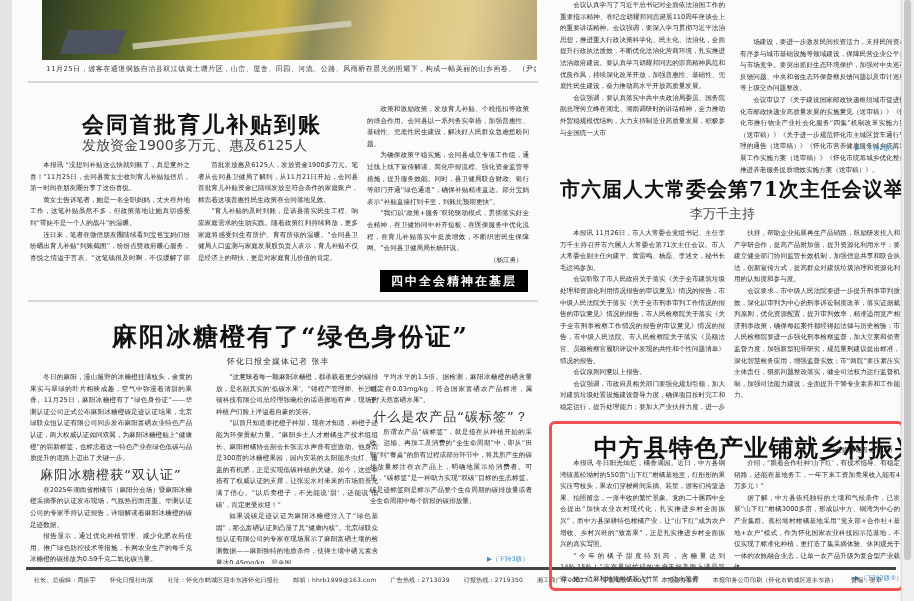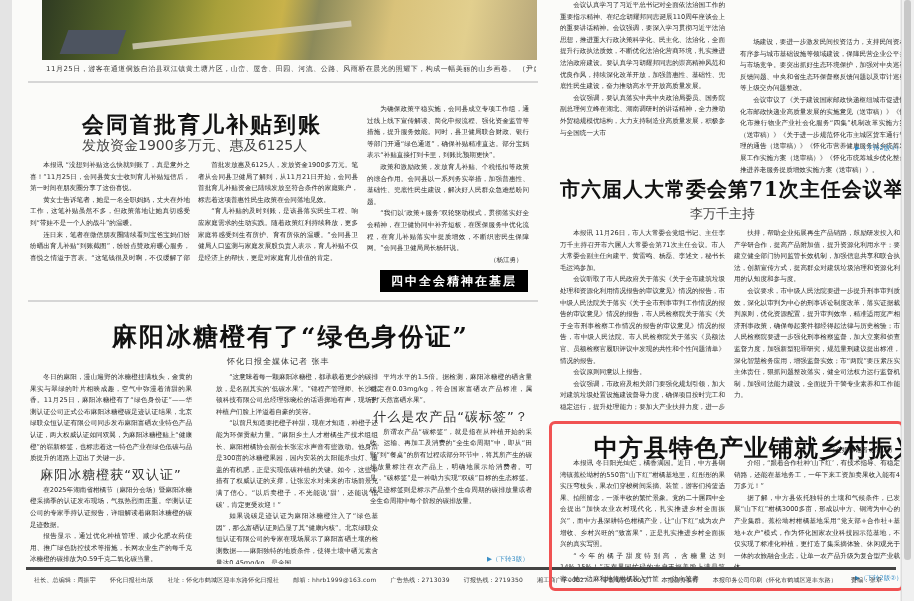--- a/index.html
+++ b/index.html
@@ -55,22 +55,22 @@
     <p>本报讯 “没想到补贴这么快就到账了，真是意外之喜！”11月25日，会同县黄女士收到育儿补贴短信后，第一时间在朋友圈分享了这份喜悦。</p>
     <p>黄女士告诉笔者，她是一名全职妈妈，丈夫在外地工作，这笔补贴虽然不多，但政策落地让她真切感受到“带娃不是一个人的战斗”的温暖。</p>
     <p>连日来，笔者在微信朋友圈陆续看到宝爸宝妈们纷纷晒出育儿补贴“到账截图”，纷纷点赞政府暖心服务，喜悦之情溢于言表。“这笔钱很及时啊，不仅缓解了部分经济负担，更增强了家庭对育儿政策的认同感。”朋友圈评论留言区，大家感慨“政策真贴心，带娃更有底气了”。</p>
   </div>
   <div class="col" style="left:186px; top:160px; width:160px; height:105px;">
     <p>首批发放惠及6125人，发放资金1900多万元。笔者从会同县卫健局了解到，从11月21日开始，会同县首批育儿补贴资金已陆续发放至符合条件的家庭账户，标志着这项普惠性民生政策在会同落地见效。</p>
     <p>“育儿补贴的及时到账，是该县落实民生工程、响应家庭需求的生动实践。随着政策红利持续释放，更多家庭将感受到生有所护、育有所依的温暖。”会同县卫健局人口监测与家庭发展股负责人表示，育儿补贴不仅是经济上的帮扶，更是对家庭育儿价值的肯定。</p>
     <p>党的二十届四中全会提出，要加大保障和改善民生力度，倡导积极婚育观，优化生育支持</p>
   </div>
   <div class="col" style="left:355px; top:104px; width:162px; height:150px;">
+    <p>政策和激励政策，发放育儿补贴、个税抵扣等政策的综合作用。会同县以一系列务实举措，加强普惠性、基础性、兜底性民生建设，解决好人民群众急难愁盼问题。</p>
     <p>为确保政策平稳实施，会同县成立专项工作组，通过线上线下宣传解读、简化申报流程、强化资金监管等措施，提升服务效能。同时，县卫健局联合财政、银行等部门开通“绿色通道”，确保补贴精准直达。部分宝妈表示“补贴直接打到卡里，到账比预期更快”。</p>
-    <p>政策和激励政策，发放育儿补贴、个税抵扣等政策的综合作用。会同县以一系列务实举措，加强普惠性、基础性、兜底性民生建设，解决好人民群众急难愁盼问题。</p>
     <p>“我们以‘政策+服务’双轮驱动模式，贯彻落实好全会精神，在卫健协同中补齐短板，在医保服务中优化流程，在育儿补贴落实中提质增效，不断织密民生保障网。”会同县卫健局局长杨轩说。</p>
   </div>
   <div class="credit" style="left:478px; top:256px;">（杨江勇）</div>
 
   <div class="banner">四中全会精神在基层</div>
   <div class="rule" style="left:16px; top:300px; width:510px;"></div>
 
   <div class="headline" style="left:100px; top:320px; font-size:25px;">麻阳冰糖橙有了“绿色身份证”</div>
   <div class="byline" style="left:215px; top:356px;">怀化日报全媒体记者 张丰</div>
 

